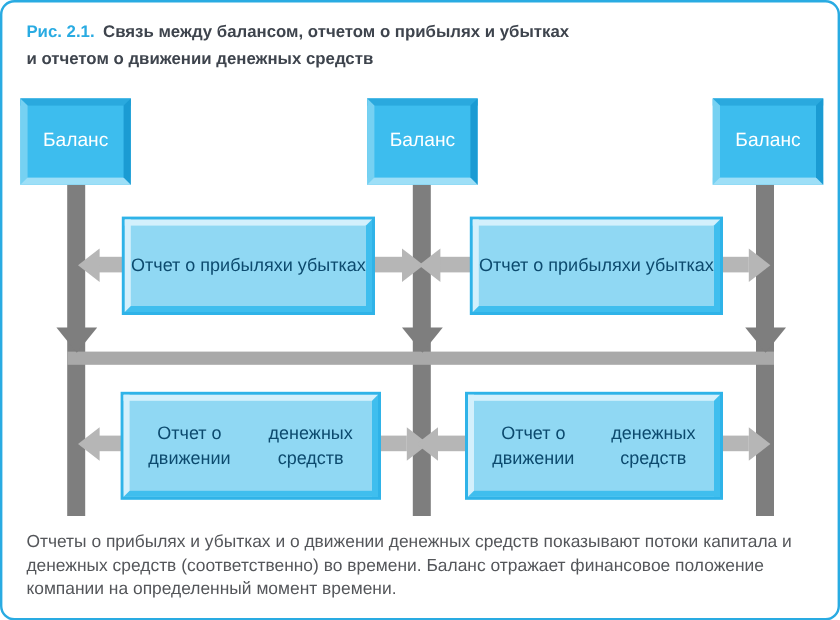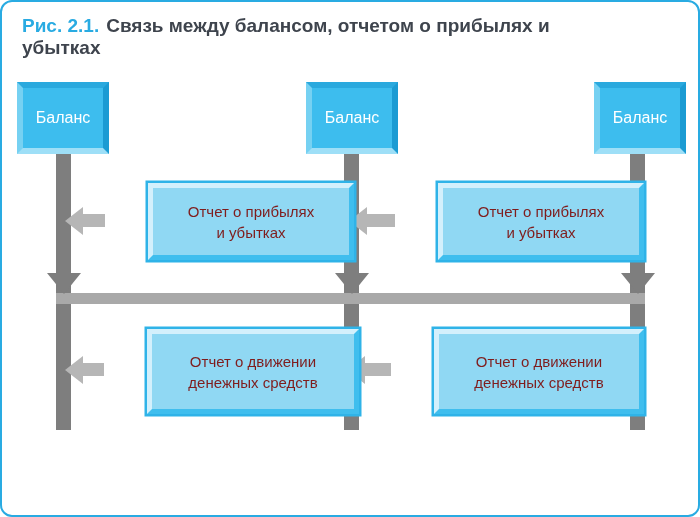--- a/index.html
+++ b/index.html
@@ -9,21 +9,21 @@
     box-sizing:border-box;
     background:#ffffff;
     border:2.5px solid #29abe2;
     border-radius:12px;
     overflow:hidden;
     font-family:"Liberation Sans", sans-serif;
   }
   
   .title{
     position:absolute;left:20px;top:13px;width:600px;
-    font-size:19px;font-weight:bold;line-height:22px;color:#3e444d;
+    font-size:14px;font-weight:bold;line-height:22px;color:#3e444d;
   }
   .fig-label{color:#29abe2;margin-right:7px;}
   
   .vbar{position:absolute;top:150px;width:15px;height:278px;background:#7e7e7e;z-index:1;}
   .vbar-1{left:54px;} .vbar-2{left:342px;} .vbar-3{left:628px;}
   .vhead{position:absolute;width:0;height:0;z-index:3;
     border-left:17px solid transparent;border-right:17px solid transparent;
     border-top:21px solid #7e7e7e;top:271px;}
   .vhead-1{left:45px;} .vhead-2{left:333px;} .vhead-3{left:619px;}
   
@@ -38,22 +38,22 @@
     color:#ffffff;font-weight:normal;font-size:16px;z-index:4;
   }
   .balance-1{left:15px;} .balance-2{left:304px;} .balance-3{left:592px;}
   
   .report{
     position:absolute;box-sizing:border-box;
     background:#90d8f3;
     border:5px solid;
     border-color:#d3f0fc #3fbeee #3fbeee #d3f0fc;
     box-shadow:0 0 0 2.5px #2fb3e8;
-    display:flex;flex-direction:column;align-items:center;justify-content:center;
-    color:#7f1d1d;font-size:15px;line-height:21px;text-align:center;z-index:4;margin-left:44px;
+    display:flex;align-items:center;justify-content:center;
+    color:#0c4a6e;font-size:15px;line-height:21px;text-align:center;z-index:4;
   }
   .income-1{left:102px;top:181px;width:206px;height:77px;}
   .income-2{left:392px;top:181px;width:206px;height:77px;}
   .cash-1{left:101px;top:327px;width:212px;height:85px;}
   .cash-2{left:388px;top:327px;width:210px;height:85px;}
   
   .shaft{position:absolute;height:13px;background:#b6b6b6;z-index:1;}
   .ahead{position:absolute;width:0;height:0;z-index:1;
     border-top:14px solid transparent;border-bottom:14px solid transparent;}
   .ahead.pl{border-right:18px solid #b6b6b6;}
@@ -76,20 +76,21 @@
     font-size:14.5px;line-height:19.5px;color:#54565a;
   }
 </style>
 </head>
 <body>
 
 <div class="figure">
 
   <div class="title">
     <span class="fig-label">Рис. 2.1.</span><span>Связь между балансом, отчетом о прибылях и убытках</span><br>
+    <span>и отчетом о движении денежных средств</span>
   </div>
 
   <div class="vbar vbar-1"></div>
   <div class="vbar vbar-2"></div>
   <div class="vbar vbar-3"></div>
 
   <div class="hbar"></div>
 
   <div class="vhead vhead-1"></div>
   <div class="vhead vhead-2"></div>
@@ -138,14 +139,15 @@
     <div class="shaft b1s"></div>
     <div class="ahead pl b1h"></div>
     <div class="shaft b2s"></div>
     <div class="ahead pr b2h"></div>
     <div class="shaft b3s"></div>
     <div class="ahead pl b3h"></div>
     <div class="shaft b4s"></div>
     <div class="ahead pr b4h"></div>
   </div>
 
+  <div class="caption">Отчеты о прибылях и убытках и о движении денежных средств показывают потоки капитала и денежных средств (соответственно) во времени. Баланс отражает финансовое положение компании на определенный момент времени.</div>
 
 </div>
 
 </body></html>

